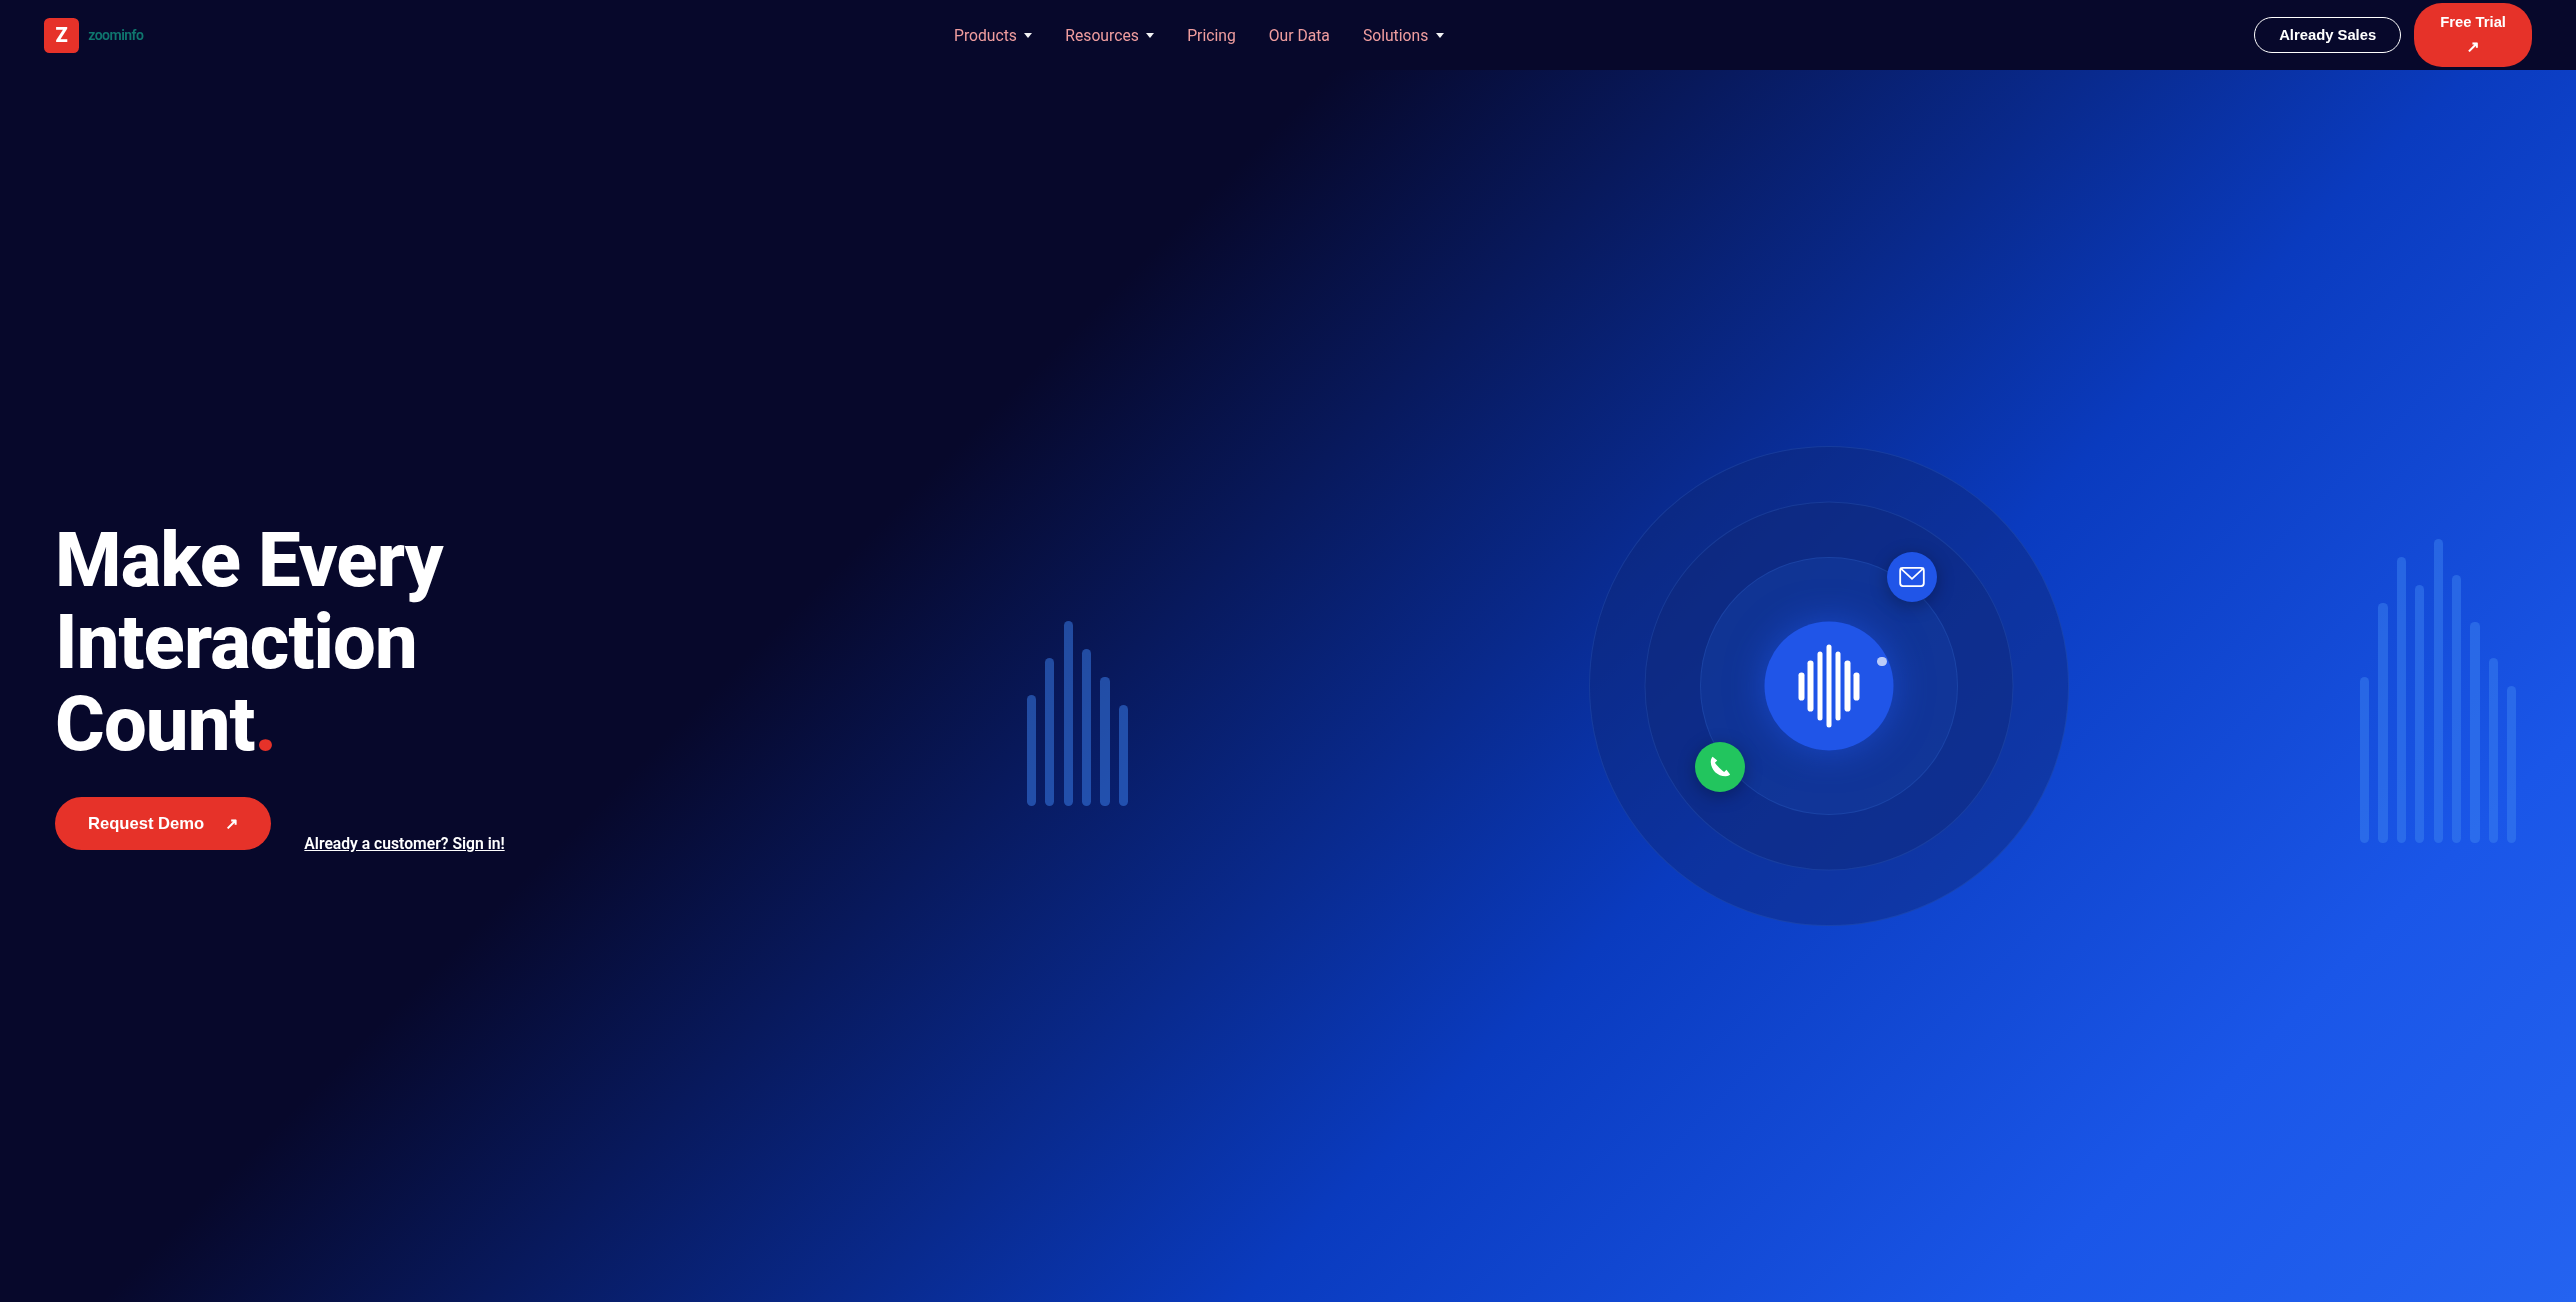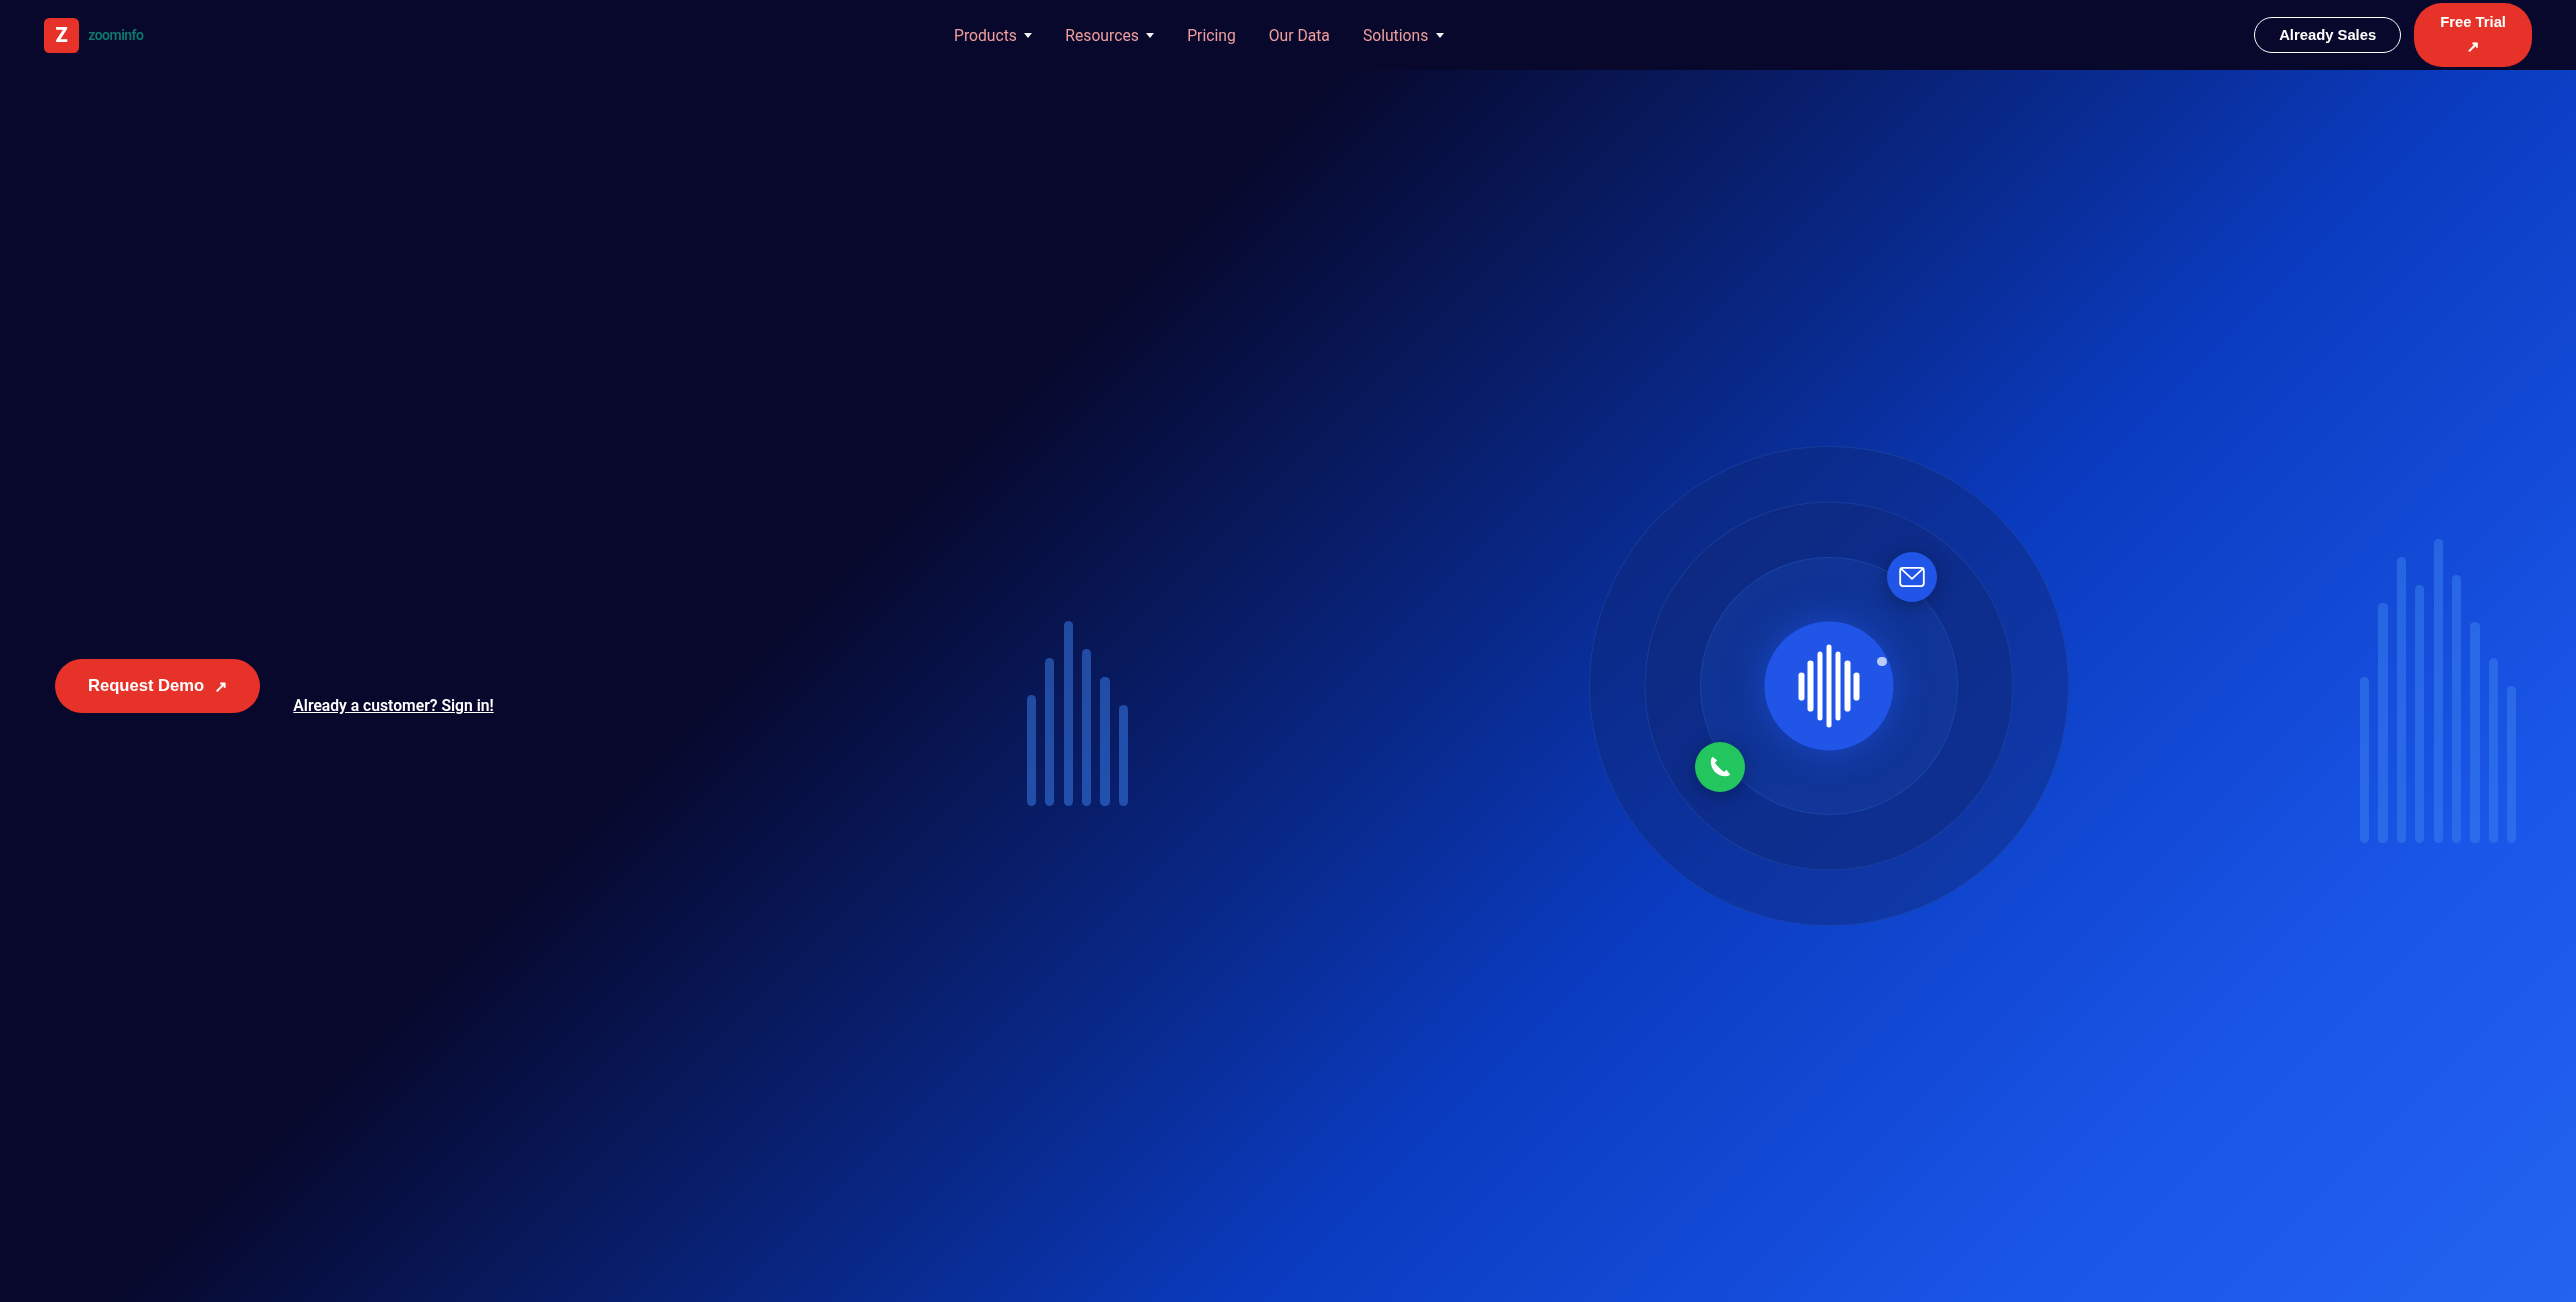--- a/index.html
+++ b/index.html
@@ -170,21 +170,21 @@
       background: #e63229;
       color: #fff;
       border: none;
       padding: 16.6px 33px;
       border-radius: 37px;
       font-size: 16.6px;
       font-weight: 700;
       cursor: pointer;
       display: flex;
       align-items: center;
-      gap: 10px;
+      gap: 21px;
     }
 
     .hero-signin {
       color: #fff;
       font-size: 15.7px;
       font-weight: 600;
       text-decoration: underline;
       cursor: pointer;
       margin-top: 39px;
     }
@@ -386,20 +386,25 @@
     <button class="btn-free-trial">
       <span>Free Trial</span>
       <span class="arrow-icon">↗</span>
     </button>
   </div>
 </nav>
 
 <section class="hero">
 
   <div class="hero-content">
+    <h1 class="hero-heading">
+      <span>Make Every</span><br>
+      <span>Interaction</span><br>
+      <span>Count</span><span class="dot">.</span>
+    </h1>
     <div class="hero-actions">
       <button class="btn-request-demo">
         <span>Request Demo</span>
         <span class="arrow-icon">↗</span>
       </button>
       <a class="hero-signin" href="#">
         <span>Already a customer? Sign in!</span>
       </a>
     </div>
   </div>

